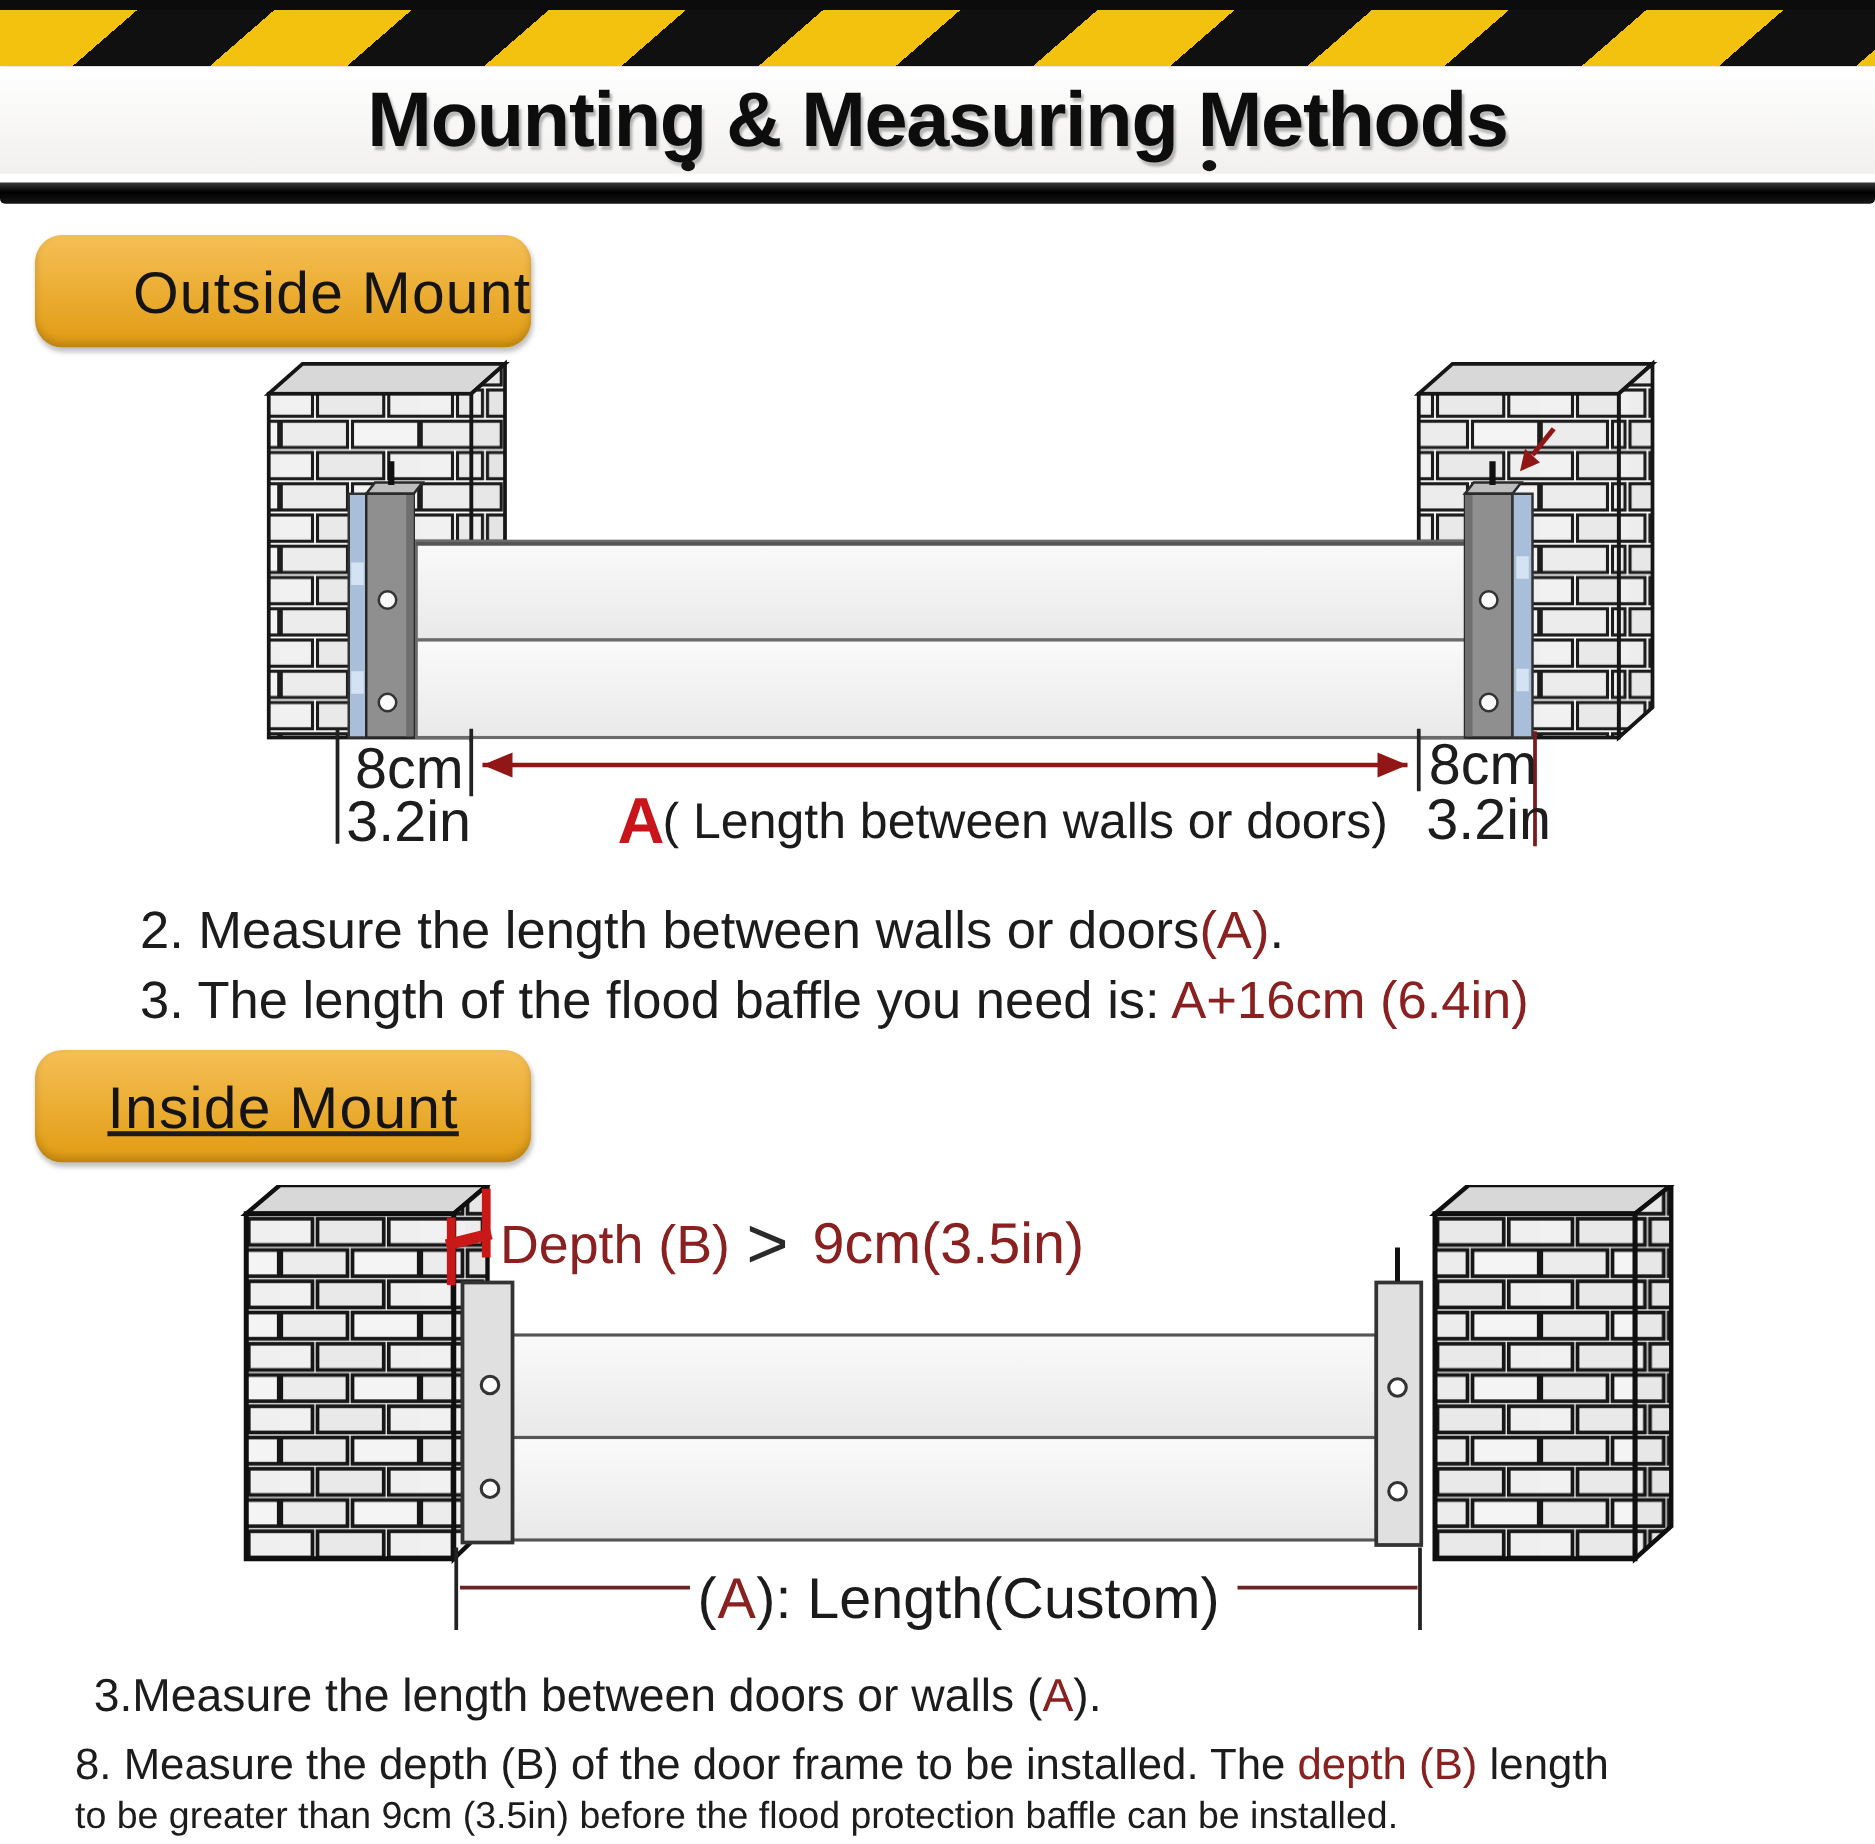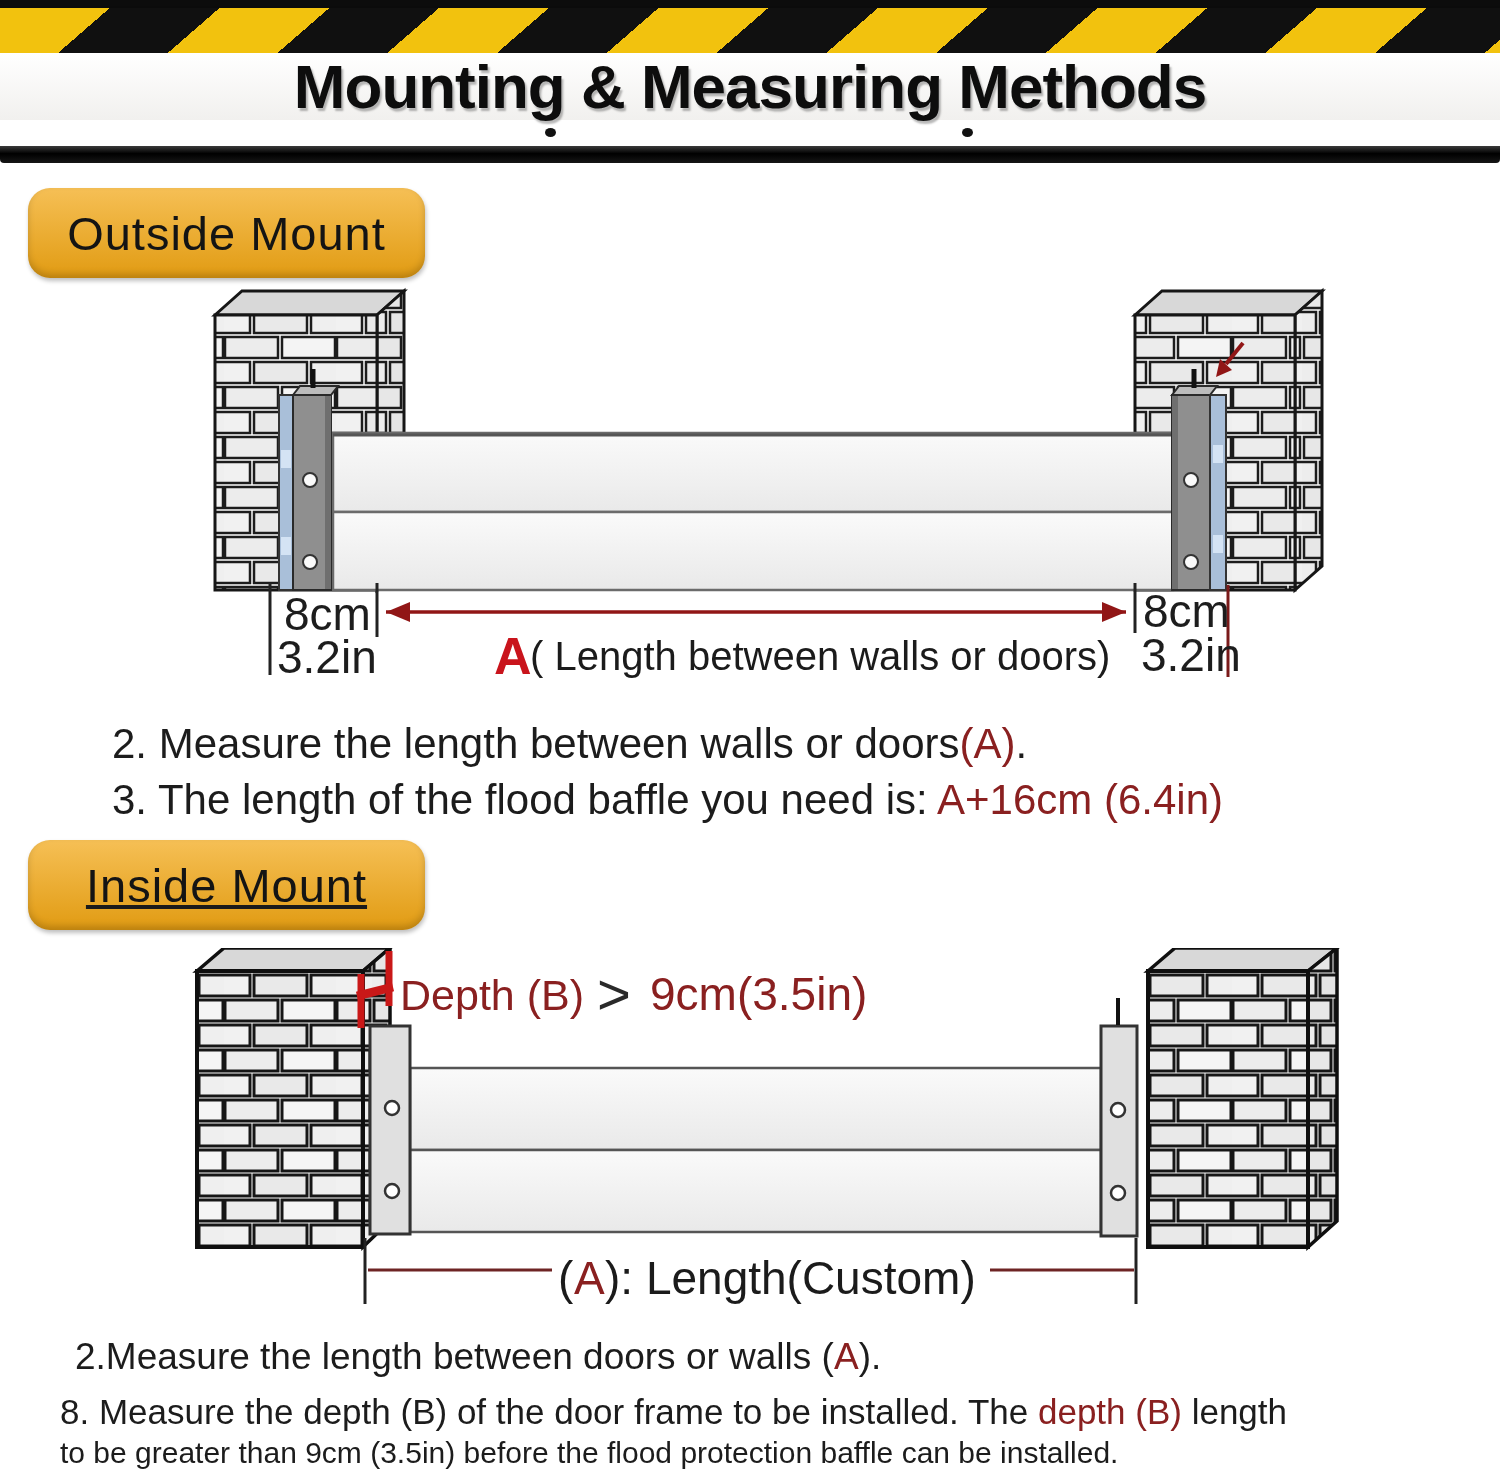--- a/index.html
+++ b/index.html
@@ -4,37 +4,37 @@
 <style>
   html,body{margin:0;padding:0;background:#fff;}
   .page{position:relative;width:1500px;height:1475px;background:#fff;overflow:hidden;
         font-family:"Liberation Sans",sans-serif;color:#1b1b1b;}
 
   
   .tape-top-bar{position:absolute;top:0;left:0;width:100%;height:10px;background:#0c0c0c;}
   .tape{position:absolute;top:8px;left:0;width:100%;height:45px;
         background:repeating-linear-gradient(139deg,var(--tape-yellow,#F2C20E) 0 72px,#101010 72px 144px);
         box-shadow:0 3px 4px rgba(0,0,0,.45);}
-  .banner{position:absolute;top:53px;left:0;width:100%;height:67px;
+  .banner{position:absolute;top:53px;left:0;width:100%;height:86px;
           background:linear-gradient(180deg,#ffffff,#f1f0ee);
           display:flex;align-items:center;justify-content:center;}
   .banner h1{margin:0;font-size:62px;font-weight:700;letter-spacing:-1px;color:#0d0d0d;
              text-shadow:2px 3px 2px rgba(0,0,0,.28), 0 1px 0 #fff;}
   .nail{position:absolute;width:11px;height:9px;border-radius:50%;background:#111;top:128px;}
   .nail.n1{left:545px;} .nail.n2{left:962px;}
   .header-divider{position:absolute;top:146px;left:0;width:100%;height:17px;
           background:linear-gradient(180deg,#3a3a3a,#000 45%,#161616);border-radius:0 0 4px 4px;}
 
   
   .badge{position:absolute;left:28px;width:397px;height:90px;border-radius:22px;
          background:linear-gradient(180deg,rgba(255,255,255,.28),rgba(0,0,0,.07)),var(--badge-yellow,#F2A714);
          box-shadow:inset 0 -4px 7px rgba(0,0,0,.18), 1px 3px 4px rgba(0,0,0,.25);
          display:flex;align-items:center;justify-content:center;}
   .badge span{font-size:47px;color:#141414;letter-spacing:1px;}
-  .badge-outside{top:188px;}
+  .badge-outside{top:188px;justify-content:flex-end;}
   .badge-inside{top:840px;text-decoration:underline;}
 
   
   .diagram{position:absolute;left:0;width:1500px;height:420px;}
   .diagram-outside{top:285px;}
   .diagram-inside{top:948px;}
   svg text{font-family:"Liberation Sans",sans-serif;}
 
   
   .steps p{margin:0;position:absolute;white-space:nowrap;color:#1c1c1c;}
@@ -235,18 +235,18 @@
       <line x1="368" y1="322" x2="552" y2="322" stroke="#6e2424" stroke-width="3"></line>
       <line x1="990" y1="322" x2="1134" y2="322" stroke="#6e2424" stroke-width="3"></line>
       <line x1="1136" y1="290" x2="1136" y2="356" stroke="#222" stroke-width="3"></line>
     </g>
     <text x="558" y="346" font-size="46" fill="#1b1b1b">(</text>
     <text x="574" y="346" font-size="46" style="fill:var(--maroon,#8A2020)">A</text>
     <text x="605" y="346" font-size="46" fill="#1b1b1b">): Length(Custom)</text>
   </svg>
 
   <div class="steps">
-    <p class="in-step1"><span>2.Measure the length between doors or walls </span><span>(</span><span class="hlA">A</span><span>).</span></p>
+    <p class="in-step1"><span>3.Measure the length between doors or walls </span><span>(</span><span class="hlA">A</span><span>).</span></p>
     <p class="in-step2a"><span>8. Measure the depth (B) of the door frame to be installed. The </span><span class="hl">depth (B)</span><span> length</span></p>
     <p class="in-step2b">to be greater than 9cm (3.5in) before the flood protection baffle can be installed.</p>
   </div>
 
 </div>
 
 </body></html>

